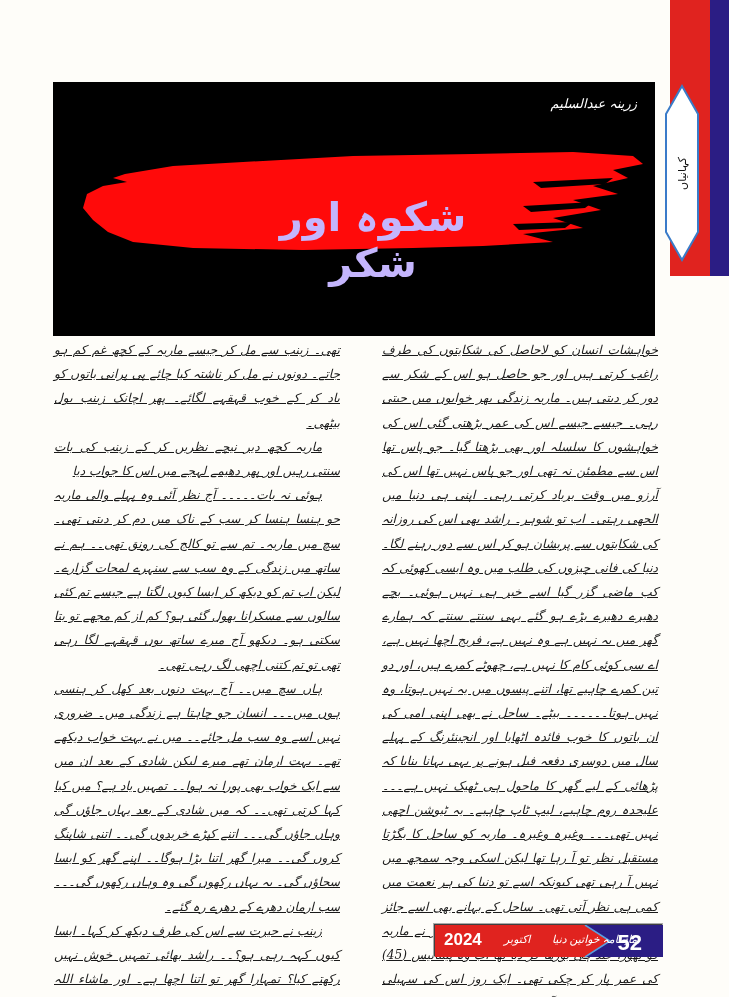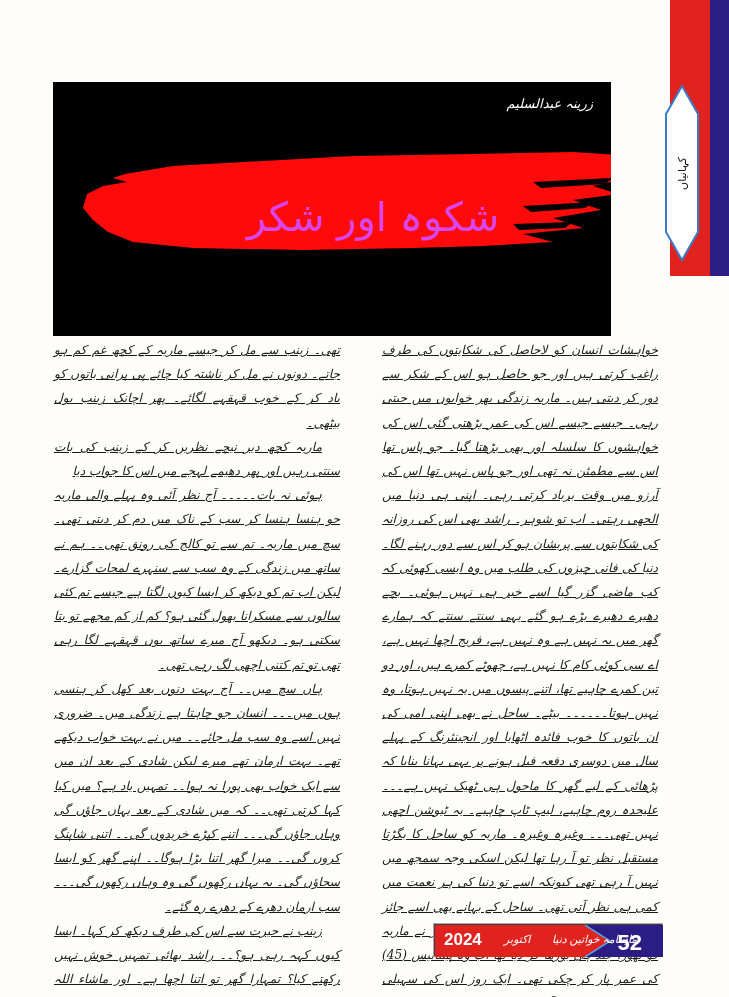--- a/index.html
+++ b/index.html
@@ -19,29 +19,29 @@
     .section-label {
       position: absolute; left: 0; top: 0; width: 36px; height: 178px;
       display: flex; align-items: center; justify-content: center;
     }
     .section-label span {
       display: inline-block; transform: rotate(-90deg);
       font-size: 11px; color: #111; white-space: nowrap; direction: rtl;
     }
 
     
-    .banner { position: absolute; left: 53px; top: 82px; width: 558px; height: 254px; background: #000; overflow: hidden; }
+    .banner { position: absolute; left: 53px; top: 82px; width: 602px; height: 254px; background: #000; overflow: hidden; }
     .banner svg.stroke { position: absolute; left: 0; top: 0; }
     .author {
       position: absolute; right: 18px; top: 14px;
       color: #fff; font-family: "DejaVu Serif", serif; font-size: 13px; font-style: italic; direction: rtl;
     }
     .story-title {
       position: absolute; left: 190px; top: 112px; width: 260px; text-align: center;
-      color: #d946ef; font-family: "DejaVu Sans", sans-serif; font-size: 40px; font-weight: normal; direction: rtl;
+      color: #c4b5fd; font-family: "DejaVu Sans", sans-serif; font-size: 40px; font-weight: bold; direction: rtl;
       letter-spacing: 1px;
     }
 
     
     .col {
       position: absolute; direction: rtl; text-align: justify; text-align-last: right;
       color: #1a1a1a; font-family: "DejaVu Serif", serif; font-size: 12.2px; line-height: 24.2px;
       font-style: italic;
     }
     .col p { margin: 0; text-decoration: underline; }

